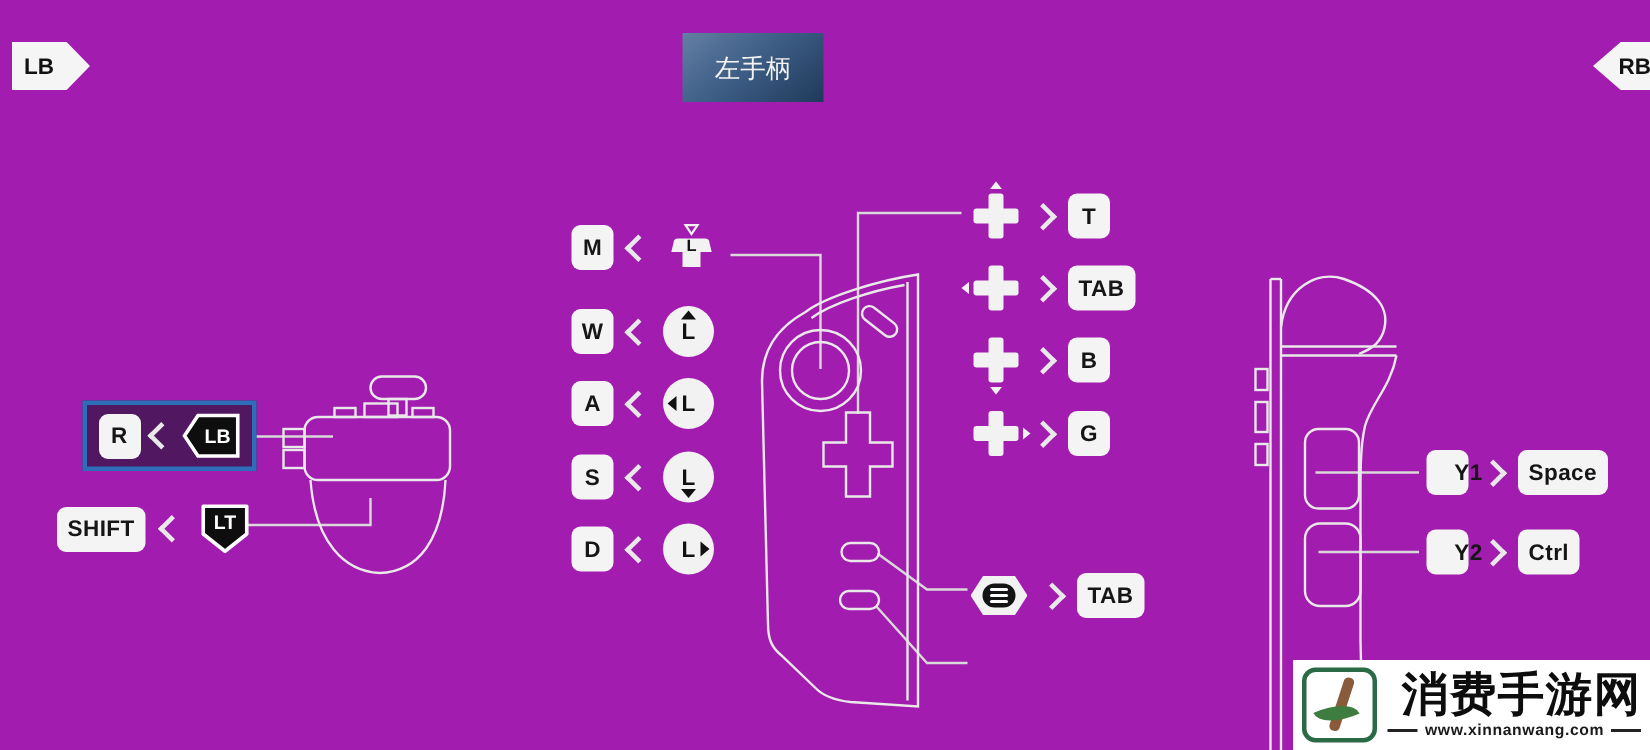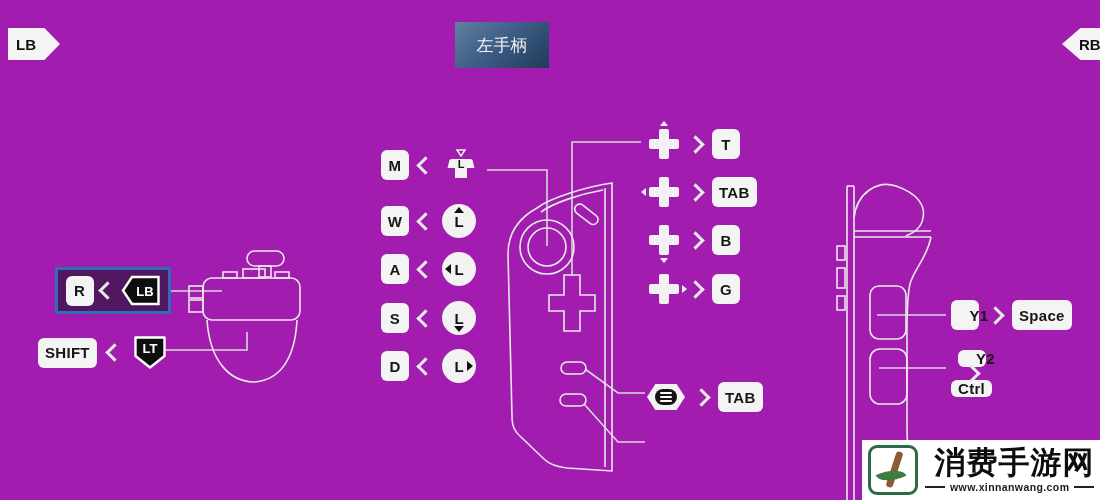--- a/index.html
+++ b/index.html
@@ -254,21 +254,21 @@
       </span>
     <span class="chev rt"></span>
     <span class="kb">TAB</span>
   </div>
 
   <div class="row" style="left:951px;top:297px;">
     <span class="kb sq bold">Y1</span>
     <span class="chev rt"></span>
     <span class="kb">Space</span>
   </div>
-  <div class="row" style="left:951px;top:350px;flex-direction:column;">
+  <div class="row" style="left:951px;top:350px;">
     <span class="kb sq bold">Y2</span>
     <span class="chev rt"></span>
     <span class="kb">Ctrl</span>
   </div>
 
   <div class="watermark">
     <span class="wm-logo">
       <i class="wm-stick"></i>
         <i class="wm-leaf"></i>
     </span>

